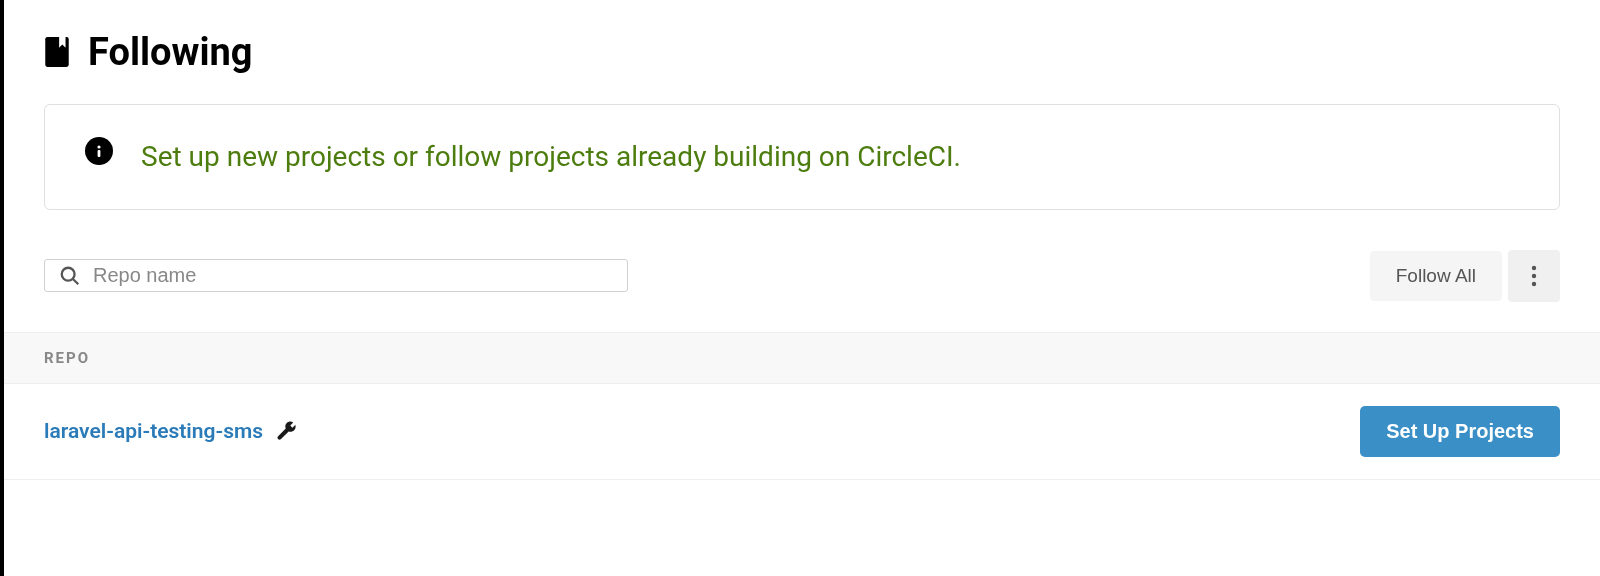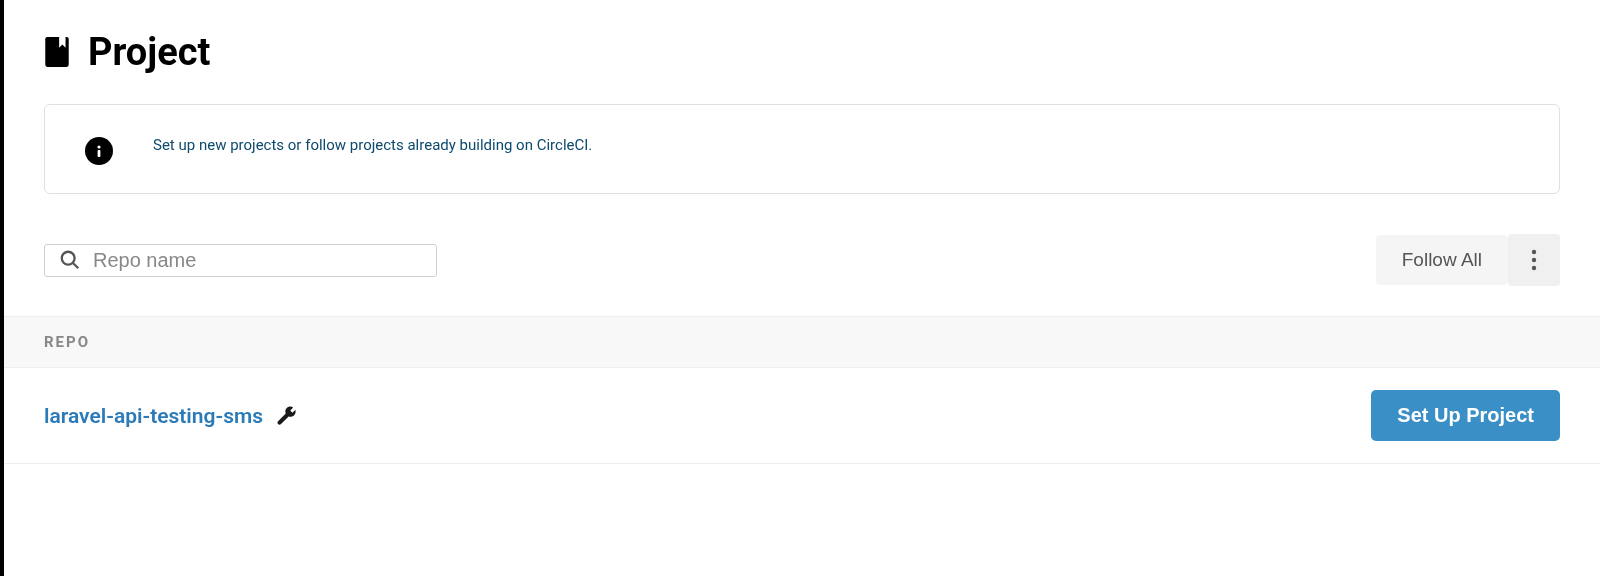--- a/index.html
+++ b/index.html
@@ -41,54 +41,53 @@
       background: #000;
       border-radius: 50%;
       display: flex;
       align-items: center;
       justify-content: center;
       flex-shrink: 0;
       margin-top: 4px;
     }
     .info-icon svg { display: block; }
     .info-text {
-      font-size: 15px;
+      font-size: 28px;
       line-height: 1.7;
-      color: #0c4a6e;
-      margin-left: 12px;
+      color: #4d7c0f;
     }
     .toolbar {
       display: flex;
       align-items: center;
       justify-content: space-between;
       margin-bottom: 30px;
     }
     .search-wrap {
       display: flex;
       align-items: center;
       gap: 12px;
       border: 1px solid #d0d0d0;
       border-radius: 3px;
       padding: 4px 14px;
-      width: 393px;
+      width: 584px;
     }
     .search-wrap svg { display: block; flex-shrink: 0; }
     .search-input {
       border: none;
       outline: none;
       font-size: 20px;
       color: #333;
       width: 100%;
       background: transparent;
     }
     .search-input::placeholder { color: #888; }
     .toolbar-right {
       display: flex;
       align-items: center;
-      gap: 0;
+      gap: 6px;
     }
     .follow-all-btn {
       background: #f5f5f5;
       border: none;
       border-radius: 4px;
       padding: 14px 26px;
       font-size: 19px;
       color: #555;
       cursor: pointer;
       font-weight: 500;
@@ -154,21 +153,21 @@
 <body>
 
 <div class="page">
   <div class="page-header">
     <span class="bookmark-icon">
       <svg width="26" height="32" viewBox="0 0 24 30" fill="none">
         <rect x="1" y="1" width="22" height="28" rx="2" fill="#000"></rect>
         <path d="M14 1 V11 L17 8 L20 11 V1 Z" fill="#fff"></path>
       </svg>
     </span>
-    <h1 class="page-title">Project</h1>
+    <h1 class="page-title">Following</h1>
   </div>
 
   <div class="info-panel">
     <span class="info-icon">
       <svg width="16" height="16" viewBox="0 0 16 16">
         <circle cx="8" cy="4" r="1.6" fill="#fff"></circle>
         <rect x="6.6" y="7" width="2.8" height="7" rx="1" fill="#fff"></rect>
       </svg>
     </span>
     <div class="info-text">
@@ -205,16 +204,16 @@
 
     <div class="table-row">
       <div class="repo-cell">
         <a class="repo-link">laravel-api-testing-sms</a>
         <span class="wrench-icon">
           <svg width="20" height="20" viewBox="0 0 24 24" fill="#1a1a1a">
             <path d="M22.7 5.3c-.2-.5-.8-.6-1.2-.2l-3 3-2.6-2.6 3-3c.4-.4.3-1-.2-1.2C17.9.9 17 0.7 16 .7c-3.3 0-6 2.7-6 6 0 .8.2 1.6.5 2.3L1.3 18.2c-1 1-1 2.5 0 3.5s2.5 1 3.5 0l9.2-9.2c.7.3 1.5.5 2.3.5 3.3 0 6-2.7 6-6 0-1-.2-1.9-.6-2.7z"></path>
           </svg>
         </span>
       </div>
-      <button class="setup-btn">Set Up Project</button>
+      <button class="setup-btn">Set Up Projects</button>
     </div>
   </div>
 </div>
 
 </body></html>

